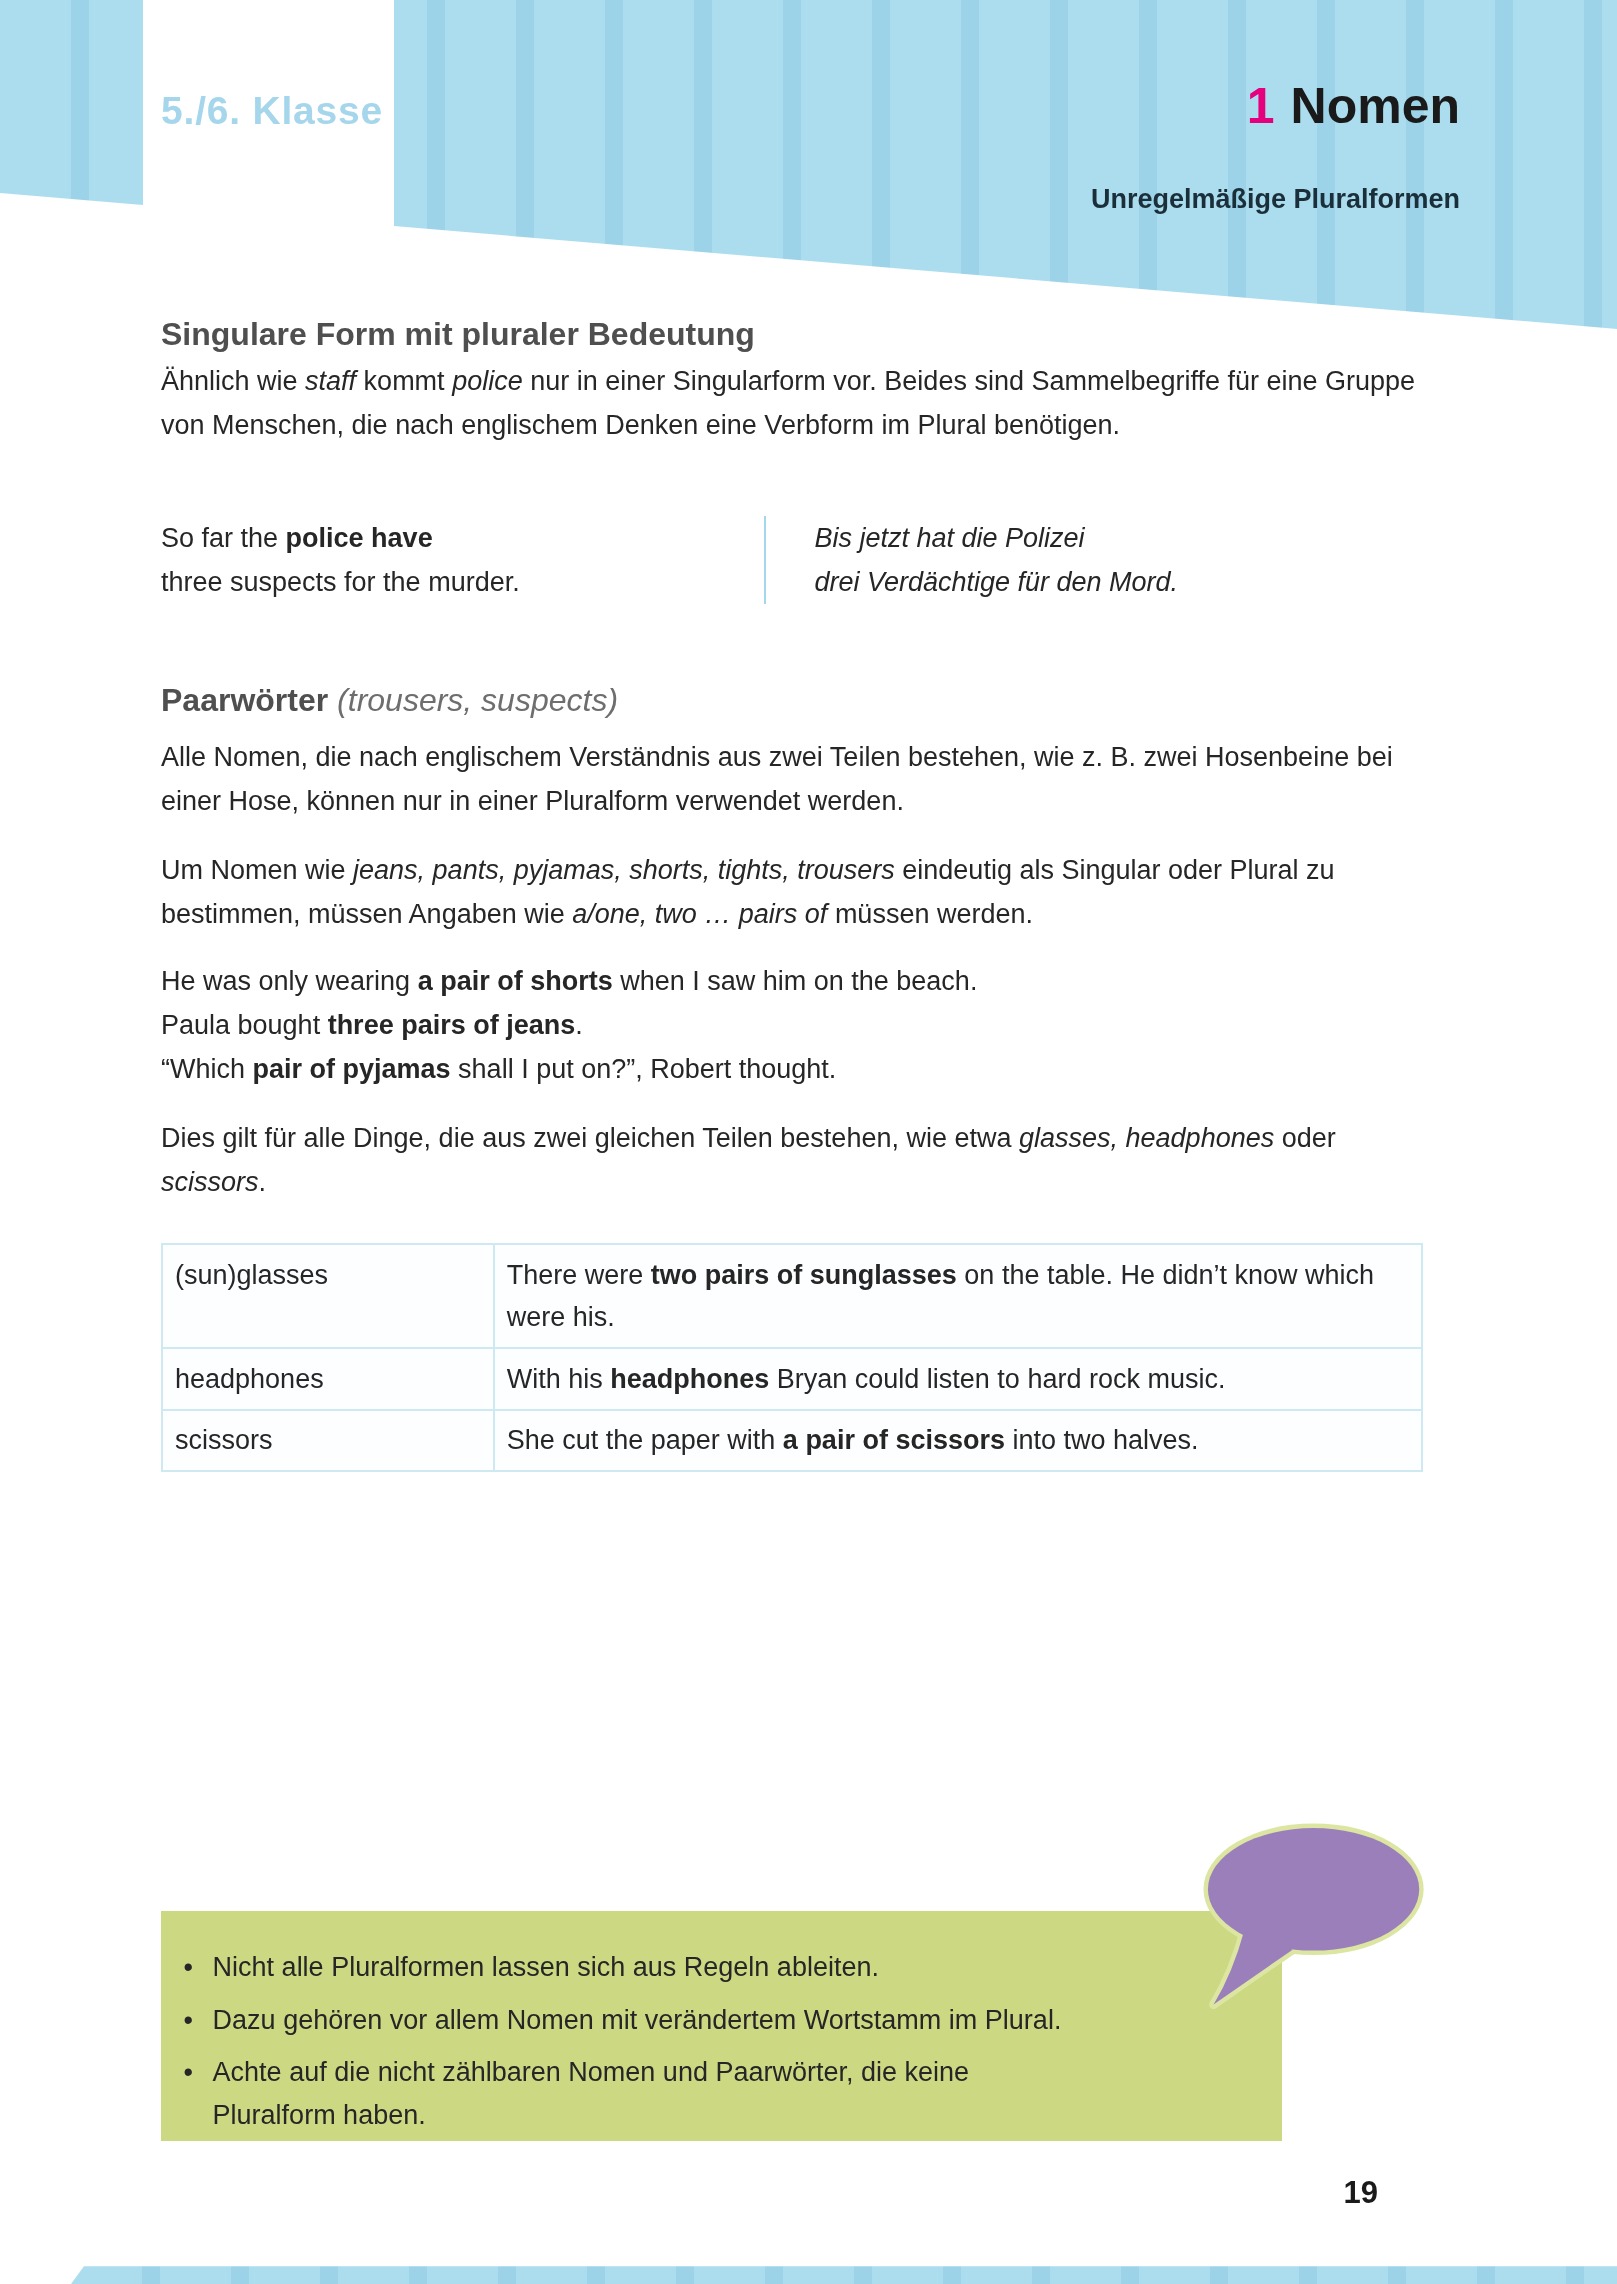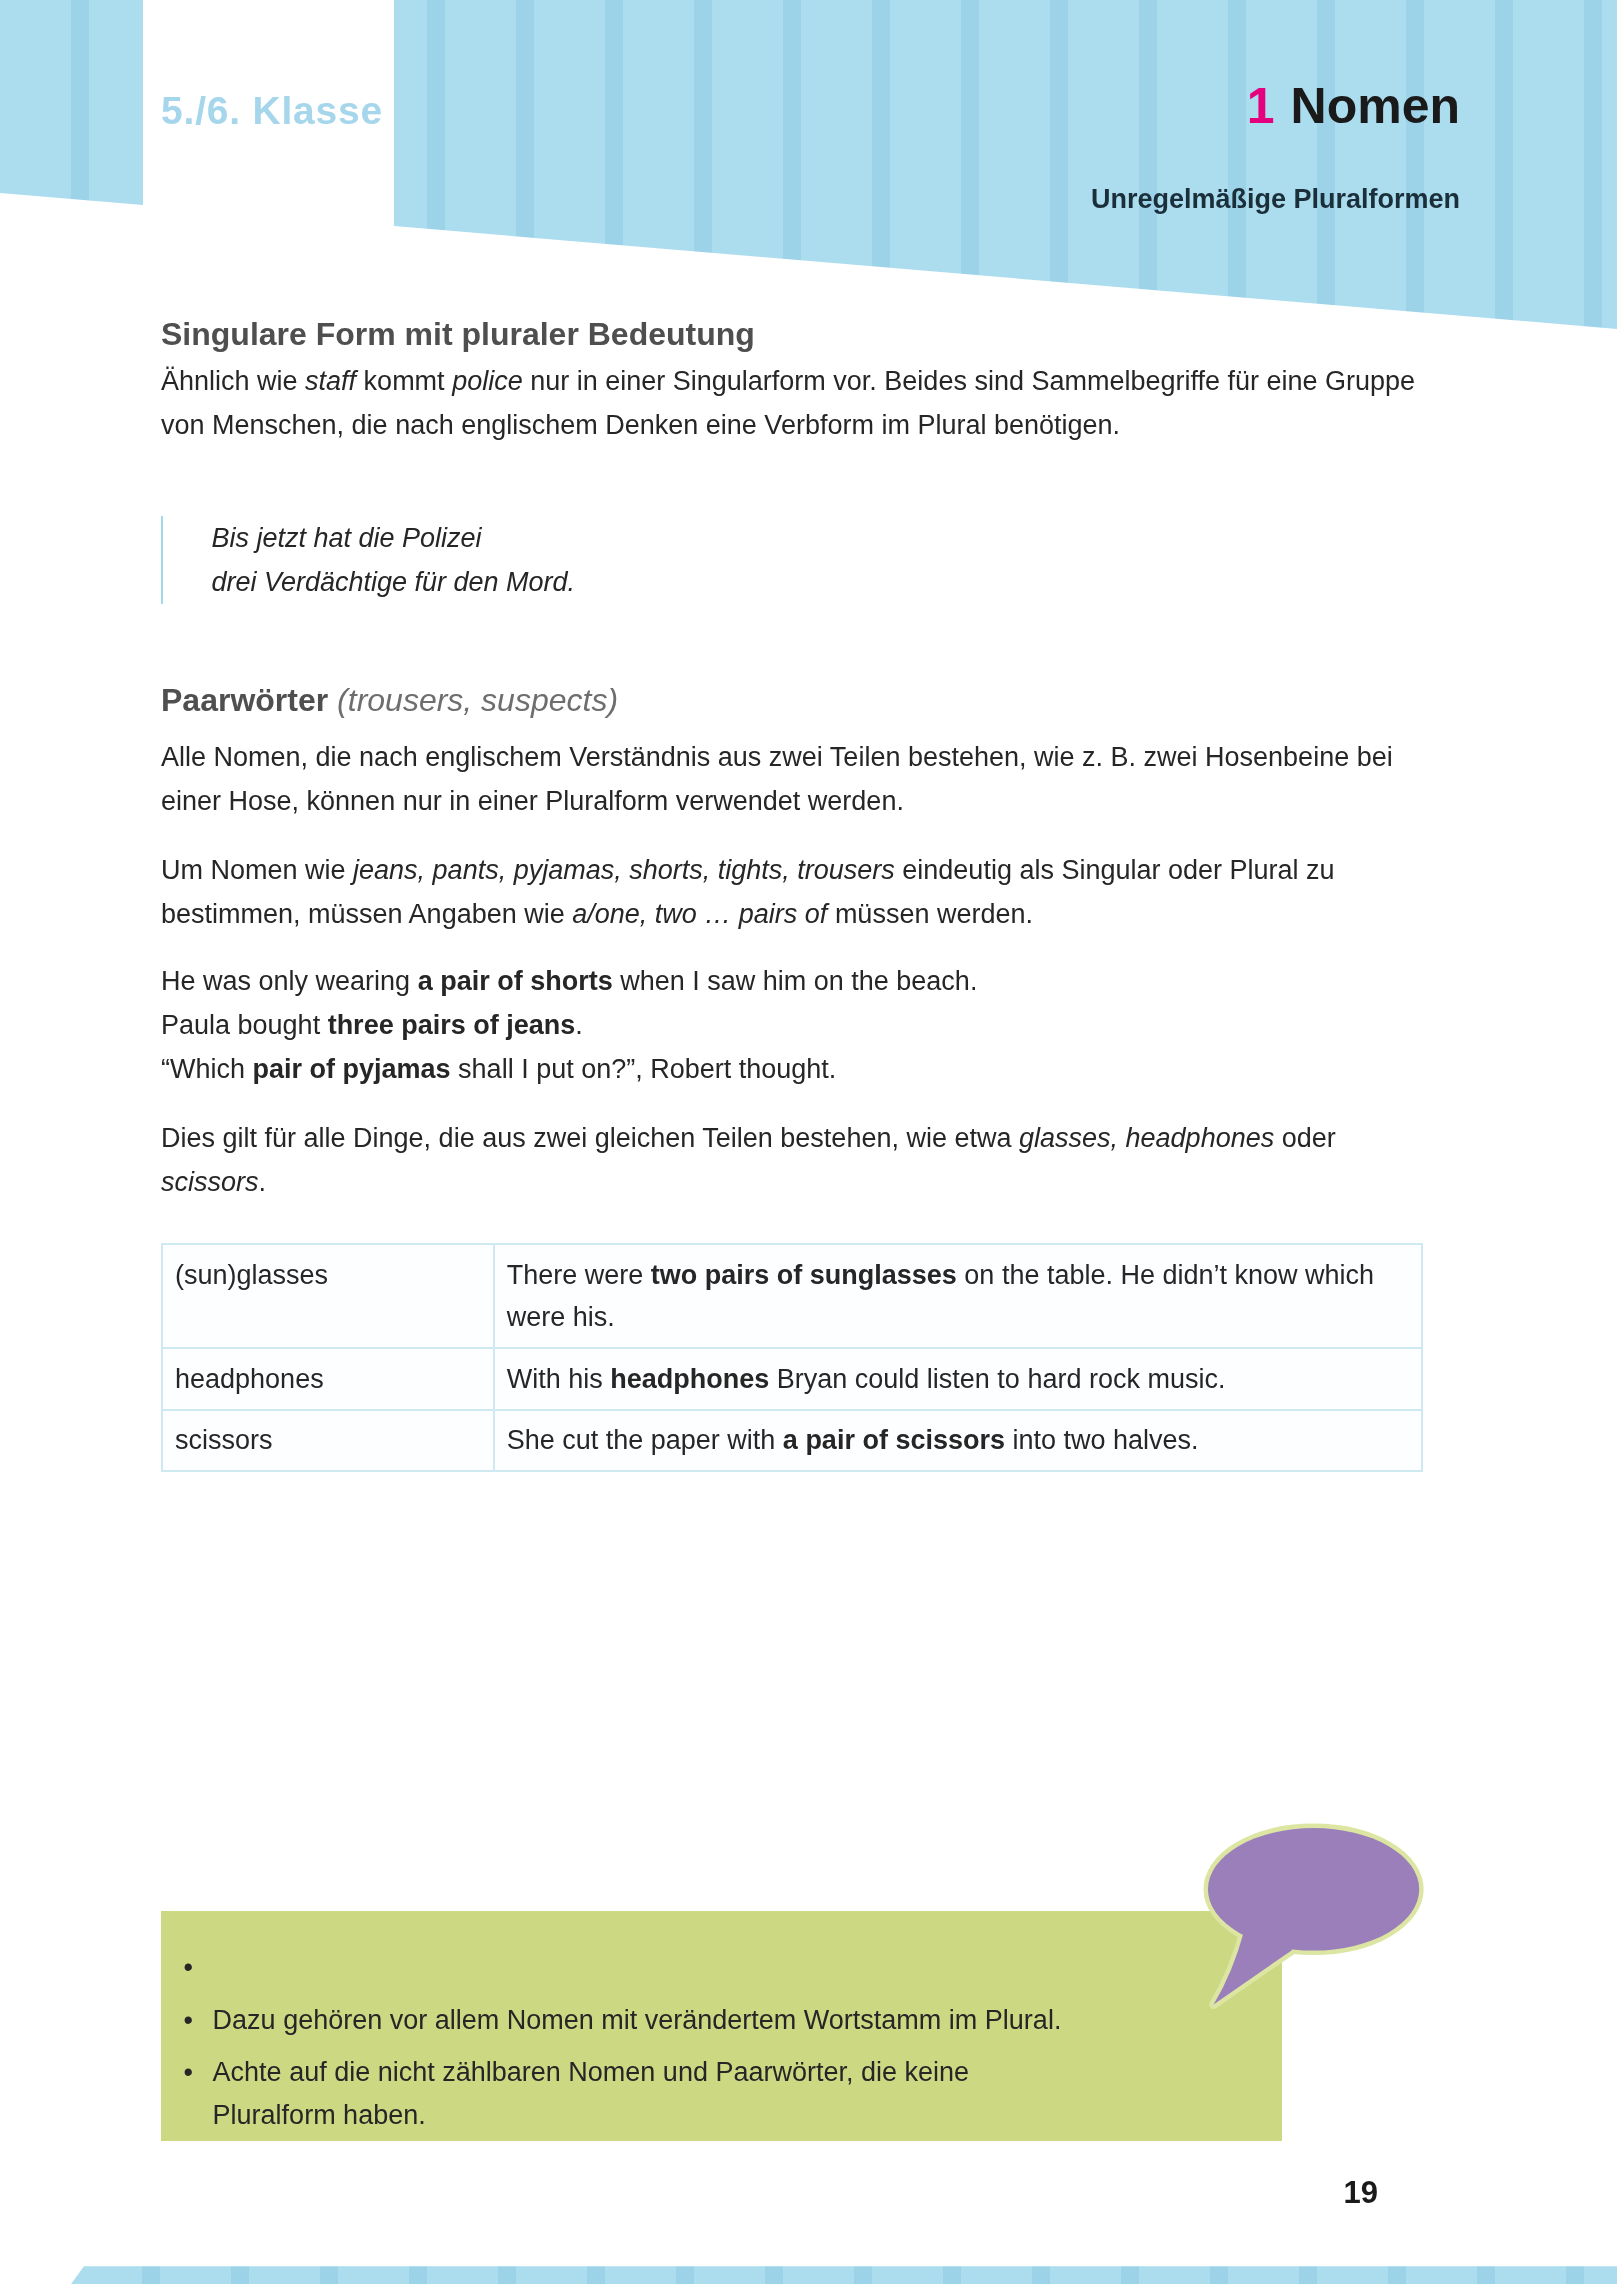--- a/index.html
+++ b/index.html
@@ -93,20 +93,24 @@
   <div class="band-main"></div>
   <div class="band-gap"></div>
   <div class="grade">5./6. Klasse</div>
   <div class="chapter"><span class="num">1</span><span>Nomen</span></div>
   <div class="subtitle">Unregelmäßige Pluralformen</div>
 
   <h2 class="h-main">Singulare Form mit pluraler Bedeutung</h2>
   <p class="body p-intro1"><span class="seg-n">Ähnlich wie </span><span class="seg-i">staff</span><span class="seg-n"> kommt </span><span class="seg-i">police</span><span class="seg-n"> nur in einer Singularform vor. Beides sind Sammelbegriffe für eine Gruppe von Menschen, die nach englischem Denken eine Verbform im Plural benötigen.</span></p>
 
   <div class="example1">
+    <div class="ex-en">
+      <div><span class="seg-n">So far the </span><span class="seg-b">police have</span></div>
+      <div><span class="seg-n">three suspects for the murder.</span></div>
+    </div>
     <div class="ex-div"></div>
     <div class="ex-de">
       <div>Bis jetzt hat die Polizei</div>
       <div>drei Verdächtige für den Mord.</div>
     </div>
   </div>
 
   <h2 class="h-paar"><span class="seg-b">Paarwörter</span><span class="seg-il"> (trousers, suspects)</span></h2>
   <p class="body p-paar1"><span class="seg-n">Alle Nomen, die nach englischem Verständnis aus zwei Teilen bestehen, wie z. B. zwei Hosenbeine bei einer Hose, können nur in einer Pluralform verwendet werden.</span></p>
   <p class="body p-paar2"><span class="seg-n">Um Nomen wie </span><span class="seg-i">jeans, pants, pyjamas, shorts, tights, trousers</span><span class="seg-n"> eindeutig als Singular oder Plural zu bestimmen, müssen Angaben wie </span><span class="seg-i">a/one, two … pairs of</span><span class="seg-n"> müssen werden.</span></p>
@@ -133,20 +137,21 @@
       <td class="term">scissors</td>
       <td><span class="seg-n">She cut the paper with </span><span class="seg-b">a pair of scissors</span><span class="seg-n"> into two halves.</span></td>
     </tr>
   </tbody>
     </table>
 
   <div class="summary-box">
     <ul>
       <li>
           <span class="bullet">•</span>
+          <span>Nicht alle Pluralformen lassen sich aus Regeln ableiten.</span>
         </li>
       <li>
           <span class="bullet">•</span>
           <span>Dazu gehören vor allem Nomen mit verändertem Wortstamm im Plural.</span>
         </li>
       <li>
           <span class="bullet">•</span>
           <span>Achte auf die nicht zählbaren Nomen und Paarwörter, die keine Pluralform haben.</span>
         </li>
     </ul>

